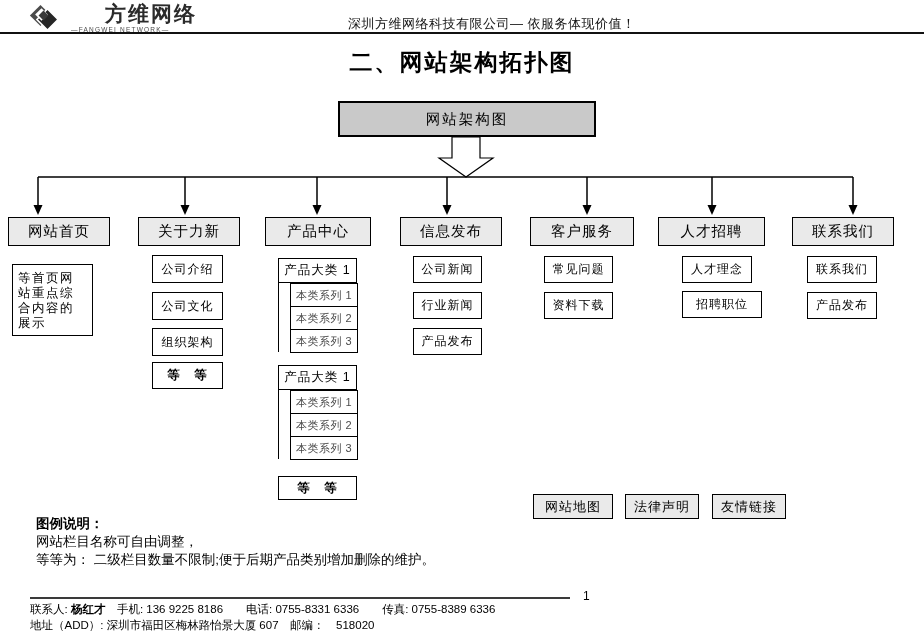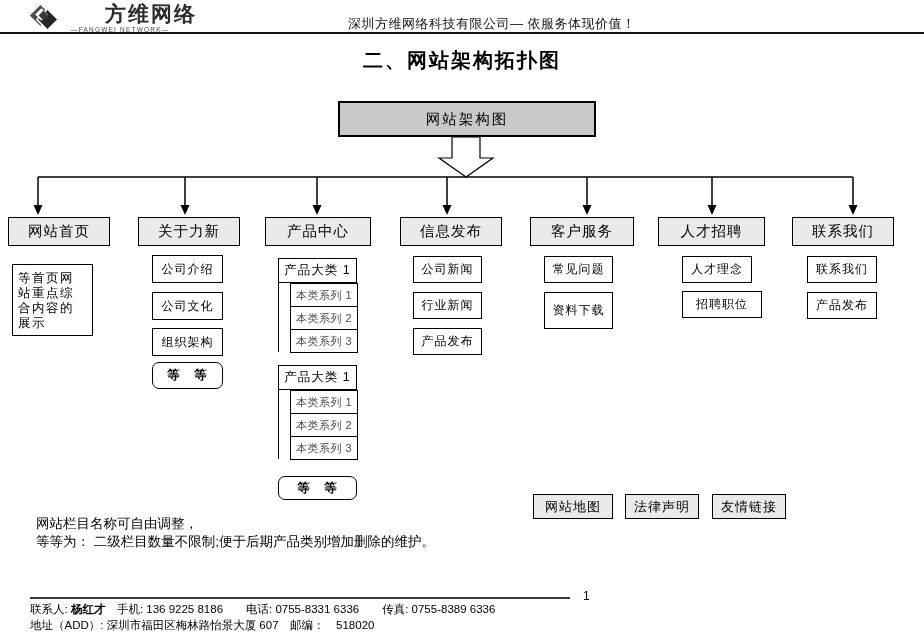--- a/index.html
+++ b/index.html
@@ -10,30 +10,30 @@
   .page *{box-sizing:border-box;}
   
   .logo{position:absolute;left:26px;top:3px;display:flex;align-items:flex-start;}
   .logo-texts{margin-left:5px;}
   .logo-name{font-size:21px;font-weight:bold;color:#2b2b2b;letter-spacing:2px;line-height:22px;margin-left:34px;}
   .logo-sub{font-size:6.5px;color:#4a4a4a;letter-spacing:1.2px;margin-top:1px;}
   .slogan{position:absolute;left:348px;top:15px;font-size:13px;color:#141414;letter-spacing:0.5px;}
   .header-rule{position:absolute;left:0;top:32px;width:924px;height:2px;background:#111;}
   
   .doc-title{position:absolute;top:47px;left:0;width:100%;text-align:center;
-    font-size:20px;font-weight:bold;letter-spacing:2px;}
+    font-size:23px;font-weight:bold;letter-spacing:2px;}
   
   .box{position:absolute;border:1px solid #000;background:#fff;display:flex;
     align-items:center;justify-content:center;font-size:12px;letter-spacing:1px;}
   .root-box{background:#c9c9c9;border:2px solid #000;font-size:14.5px;letter-spacing:2px;}
   .main-box{background:#eaeaea;border:1.5px solid #000;font-size:14.5px;letter-spacing:1px;}
   .util-box{background:#eaeaea;font-size:13px;}
   .series-box{font-size:11px;color:#4a4a4a;letter-spacing:0.5px;}
   .group-box{font-size:12.5px;}
-  .more-box{font-weight:bold;font-size:12.5px;border-radius:7px;}
+  .more-box{font-weight:bold;font-size:12.5px;}
   .note-box{align-items:flex-start;justify-content:flex-start;text-align:left;
     padding:6px 5px;font-size:12.5px;line-height:15px;letter-spacing:1.5px;}
   .svg-layer{position:absolute;left:0;top:0;pointer-events:none;}
   
   .legend{position:absolute;left:36px;top:515px;font-size:13.5px;line-height:18px;}
   .legend-heading{font-weight:bold;}
   
   .page-number{position:absolute;left:583px;top:589px;font-size:12px;}
   .footer-rule{position:absolute;left:30px;top:597px;width:540px;height:2px;background:#3a3a3a;}
   .footer-line1{position:absolute;left:30px;top:602px;font-size:11.5px;}
@@ -115,33 +115,34 @@
   <div class="box series-box" style="left:290px;top:390px;width:68px;height:24px;">本类系列 1</div>
   <div class="box series-box" style="left:290px;top:413px;width:68px;height:24px;">本类系列 2</div>
   <div class="box series-box" style="left:290px;top:436px;width:68px;height:24px;">本类系列 3</div>
   <div class="box more-box" style="left:278px;top:476px;width:79px;height:24px;">等　等</div>
 
   <div class="box" style="left:413px;top:256px;width:69px;height:27px;">公司新闻</div>
   <div class="box" style="left:413px;top:292px;width:69px;height:27px;text-align:right;">行业新闻</div>
   <div class="box" style="left:413px;top:328px;width:69px;height:27px;">产品发布</div>
 
   <div class="box" style="left:544px;top:256px;width:69px;height:27px;">常见问题</div>
-  <div class="box" style="left:544px;top:292px;width:69px;height:37px;">资料下载</div>
+  <div class="box" style="left:544px;top:292px;width:69px;height:27px;">资料下载</div>
 
   <div class="box" style="left:682px;top:256px;width:70px;height:27px;">人才理念</div>
   <div class="box" style="left:682px;top:291px;width:80px;height:27px;">招聘职位</div>
 
   <div class="box" style="left:807px;top:256px;width:70px;height:27px;">联系我们</div>
   <div class="box" style="left:807px;top:292px;width:70px;height:27px;">产品发布</div>
 
   <div class="box util-box" style="left:533px;top:494px;width:80px;height:25px;">网站地图</div>
   <div class="box util-box" style="left:625px;top:494px;width:74px;height:25px;">法律声明</div>
   <div class="box util-box" style="left:712px;top:494px;width:74px;height:25px;">友情链接</div>
 
   <div class="legend">
+    <div class="legend-heading">图例说明：</div>
     <div class="legend-line">网站栏目名称可自由调整，</div>
     <div class="legend-line">等等为： 二级栏目数量不限制;便于后期产品类别增加删除的维护。</div>
   </div>
 
   <div class="page-number">1</div>
   <div class="footer-rule"></div>
   <div class="footer-line1">
     <span>联系人: </span><span class="contact-name">杨红才</span><span>　手机: 136 9225 8186　　电话: 0755-8331 6336　　传真: 0755-8389 6336</span>
   </div>
   <div class="footer-line2">地址（ADD）: 深圳市福田区梅林路怡景大厦 607　邮编：　518020</div>

